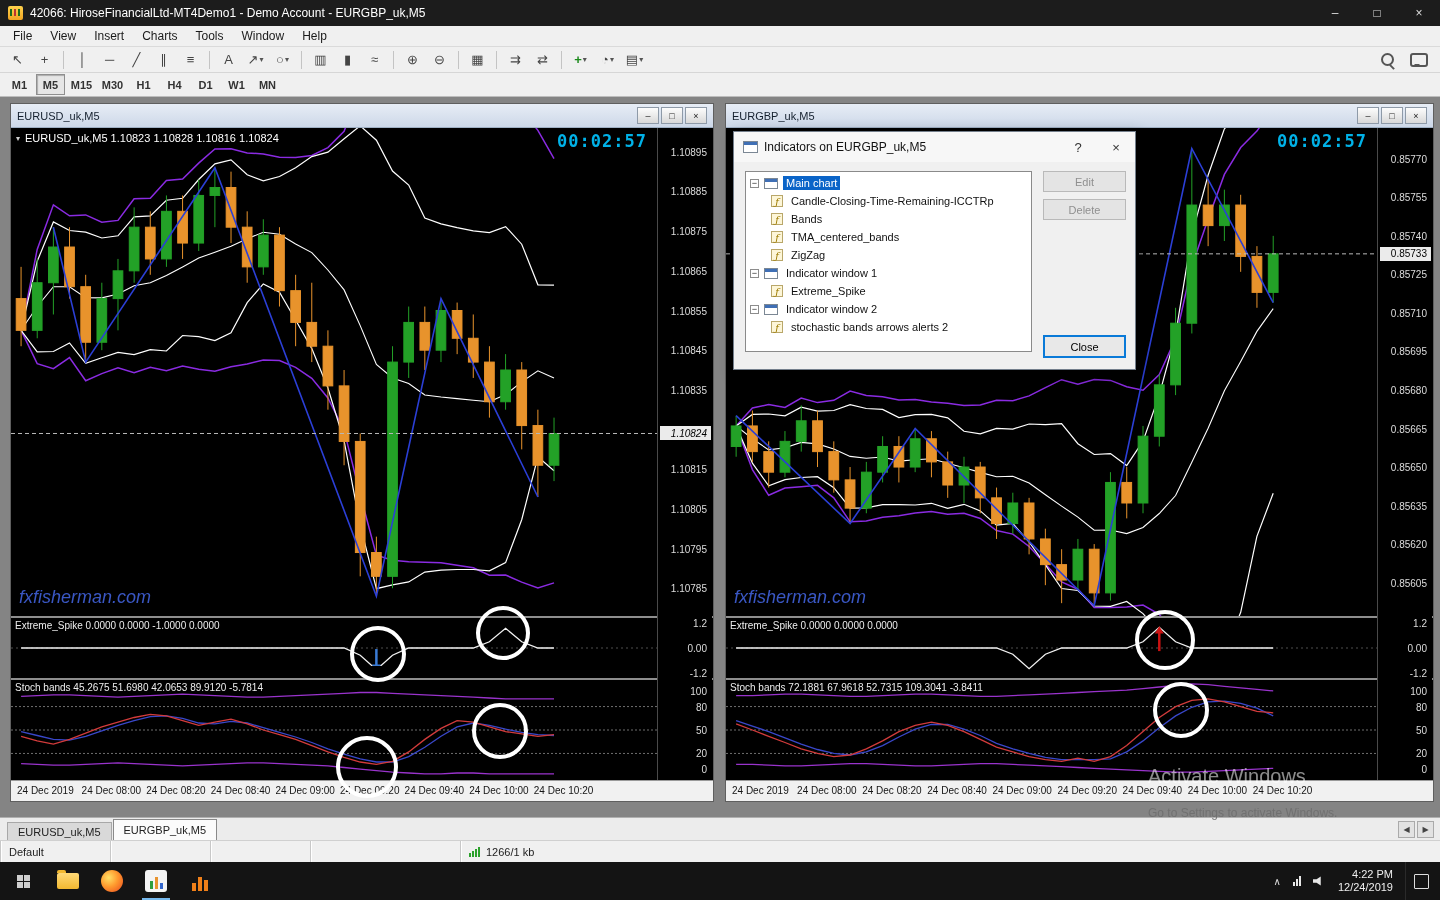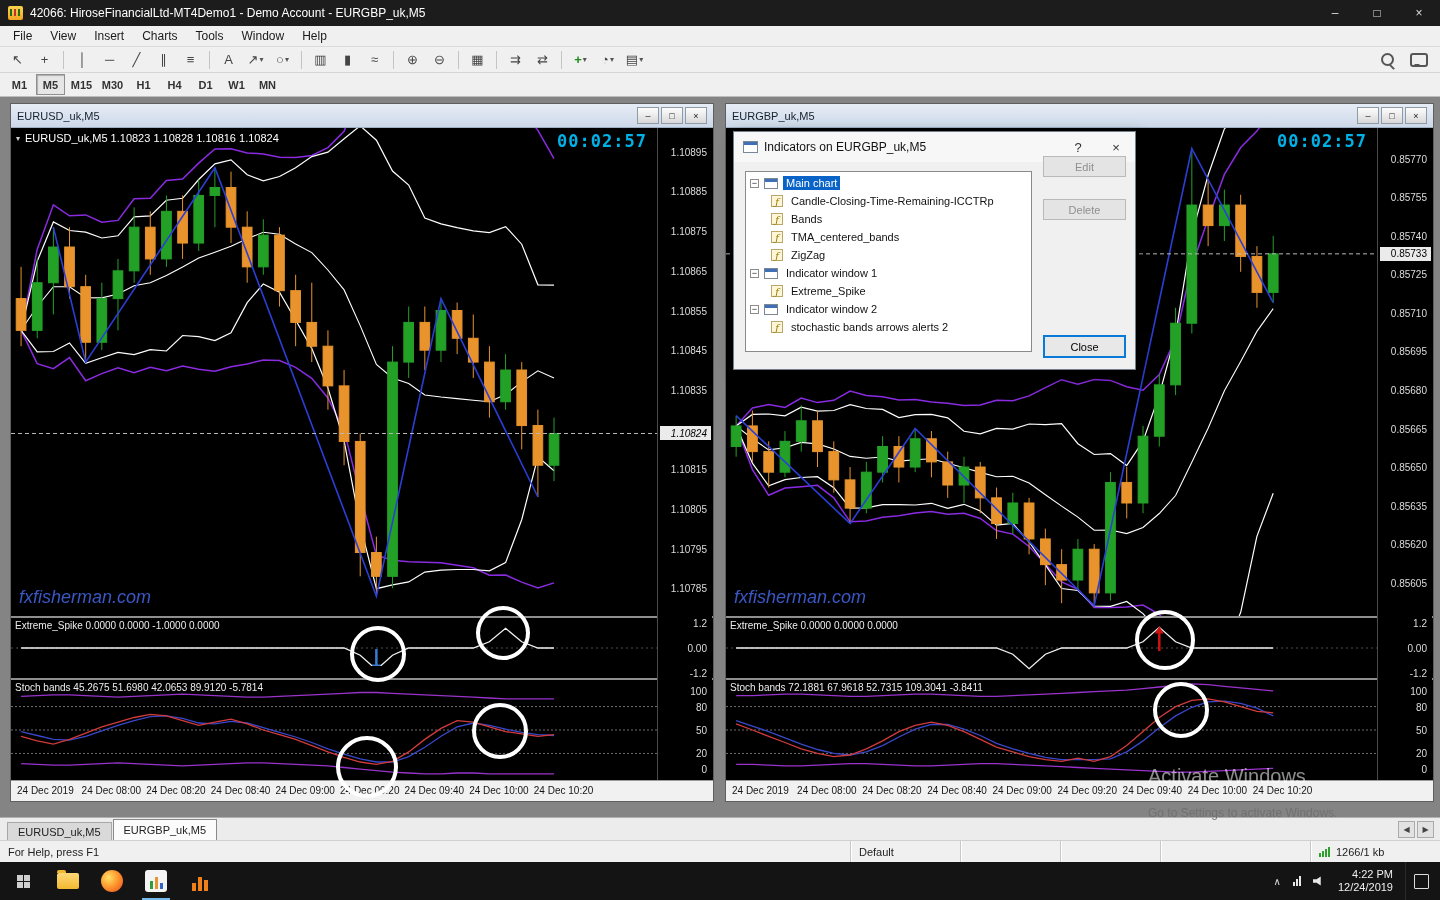--- a/index.html
+++ b/index.html
@@ -563,40 +563,39 @@
         <div class="twin-ic"></div>
         <span class="tree-label">Indicator window 2</span>
       </div>
       <div class="tree-row">
         <div class="indent"></div>
         <div class="fn-ic">ƒ</div>
         <span class="tree-label">stochastic bands arrows alerts 2</span>
       </div>
     </div>
   <div id="dlg-close">Close</div>
-<div class="dlg-btn" style="top: 24px; text-align: right;">Edit</div>
+<div class="dlg-btn" style="top: 39px; text-align: right;">Edit</div>
     <div class="dlg-btn" style="top: 67px;">Delete</div>
   </div>
 
 <div id="activate1">Activate Windows</div>
 <div id="activate2">Go to Settings to activate Windows.</div>
 
 <div id="tabsbar" class="abs">
   <div id="tabs-list">
       <div class="chart-tab">EURUSD_uk,M5</div>
       <div class="chart-tab active">EURGBP_uk,M5</div>
     </div>
   <div id="tab-arrows">
     <div class="tab-arrow">◀</div>
     <div class="tab-arrow">▶</div>
   </div>
 </div>
 
 <div id="statusbar" class="abs">
-  <div id="status-help" class="status-cell">For Help, press F1</div>
   <div class="status-cell" style="width:110px">Default</div>
   <div class="status-cell" style="width:100px"></div>
   <div class="status-cell" style="width:100px"></div>
   <div class="status-cell" style="width:150px"></div>
   <div class="status-cell" style="width:130px">
     <div class="sig-bars">
         <i></i>
         <i></i>
         <i></i>
         <i></i>

